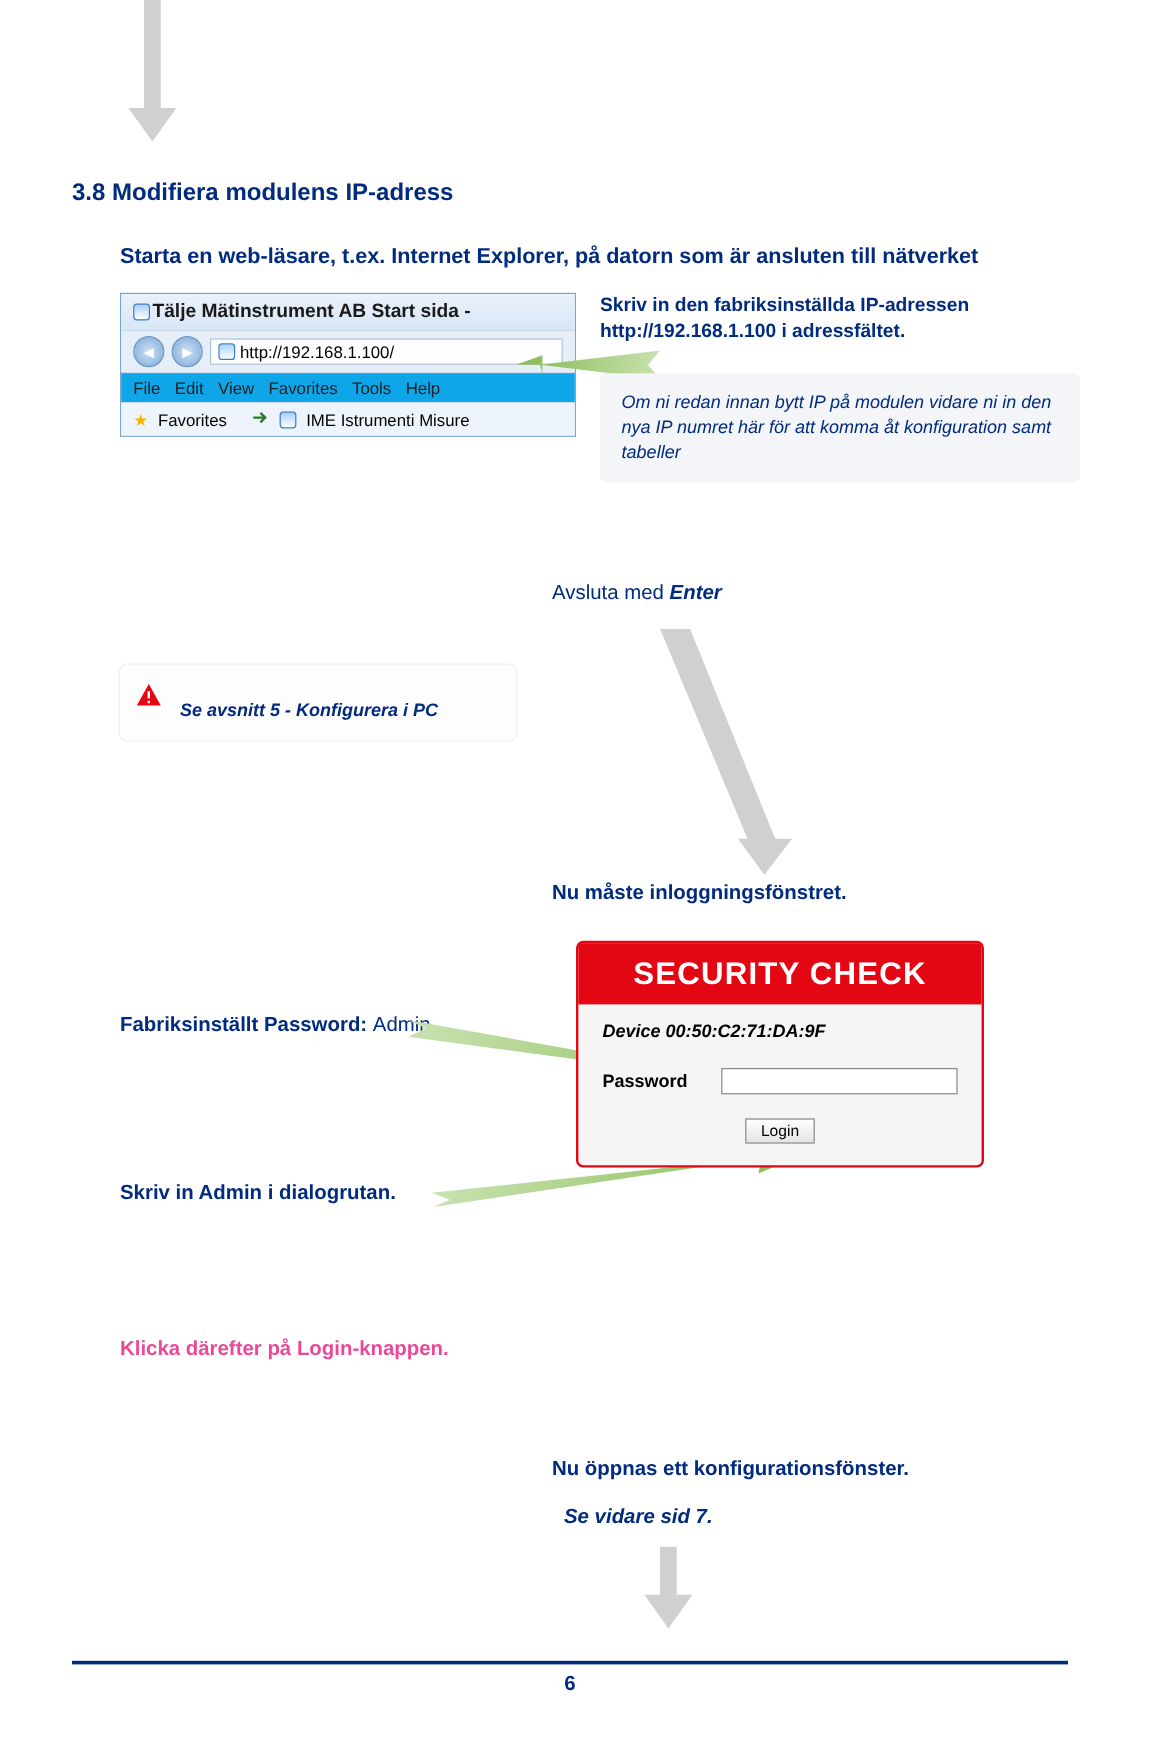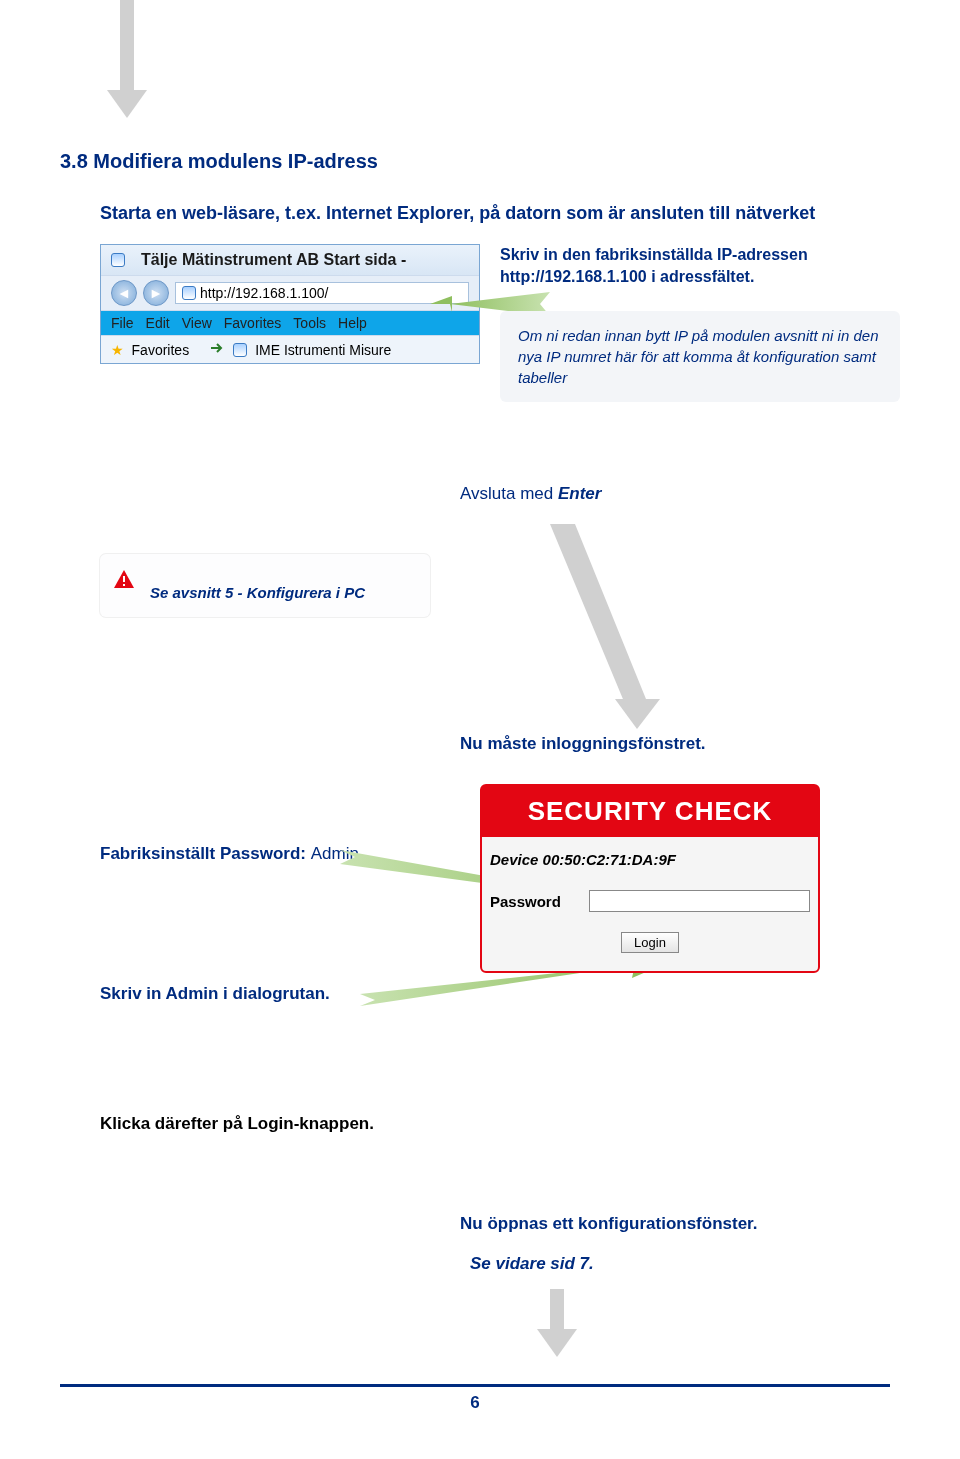--- a/index.html
+++ b/index.html
@@ -54,21 +54,21 @@
     font-family: "Segoe UI", Tahoma, sans-serif;
     position: absolute;
     left: 40px;
     top: 0;
   }
   .browser-title {
     background: linear-gradient(#eaf2fb, #d8e6f5);
     padding: 6px 10px;
     display: flex;
     align-items: center;
-    gap: 16px;
+    gap: 2px;
     font-size: 16px;
     font-weight: 600;
     color: #1a1a1a;
   }
   .browser-nav {
     display: flex;
     align-items: center;
     gap: 6px;
     padding: 4px 10px;
     background: #e6eef8;
@@ -187,21 +187,21 @@
     top: 200px;
     font-size: 17px;
     color: #002b7f;
     font-weight: 600;
   }
   .login-btn-line {
     position: absolute;
     left: 40px;
     top: 330px;
     font-size: 17px;
-    color: #000000;
+    color: #ec4899;
     font-weight: 600;
   }
 
   
   .sec-dialog {
     position: absolute;
     left: 420px;
     top: 0;
     width: 340px;
     border: 2px solid #e30613;
@@ -211,21 +211,21 @@
   }
   .sec-header {
     background: #e30613;
     color: #fff;
     font-size: 26px;
     font-weight: 700;
     text-align: center;
     padding: 10px 0;
     letter-spacing: 1px;
   }
-  .sec-body { padding: 14px 8px 18px; }
+  .sec-body { padding: 14px 20px 18px; }
   .sec-device { font-size: 15px; font-weight: 700; font-style: italic; margin-bottom: 22px; }
   .sec-row { display: flex; align-items: center; gap: 28px; margin-bottom: 20px; }
   .sec-row label { font-size: 15px; font-weight: 700; }
   .sec-row input {
     flex: 1;
     border: 1px solid #888;
     background: #fff;
     height: 22px;
     padding: 0 4px;
     font-size: 13px;
@@ -333,21 +333,21 @@
           <stop offset="0" stop-color="#8fbf5f"></stop>
           <stop offset="1" stop-color="#c8e2b0"></stop>
         </linearGradient>
       </defs>
     <polygon points="120,8 20,20 120,32 110,20" fill="url(#g1)"></polygon>
     <polygon points="20,20 0,20 22,12 22,28" fill="#8fbf5f"></polygon>
   </svg>
 
   <div class="info-right">
     <p class="info-text">Skriv in den fabriksinställda IP-adressen http://192.168.1.100  i adressfältet.</p>
-    <div class="tip-box">Om ni redan innan bytt IP på modulen avsnitt ni in den nya IP numret här för att komma åt konfiguration samt tabeller</div>
+    <div class="tip-box">Om ni redan innan bytt IP på modulen vidare ni in den nya IP numret här för att komma åt konfiguration samt tabeller</div>
   </div>
 </div>
 
 <p class="enter-line">
   <span>Avsluta med </span><b>Enter</b>
 </p>
 
 <div class="row2">
   <div class="warn-box">
     <span class="warn-icon">

